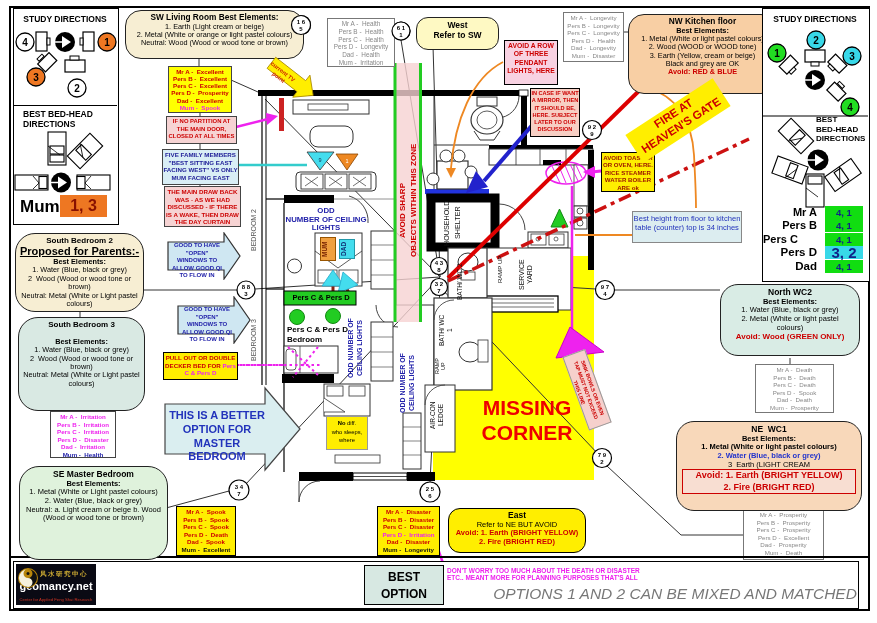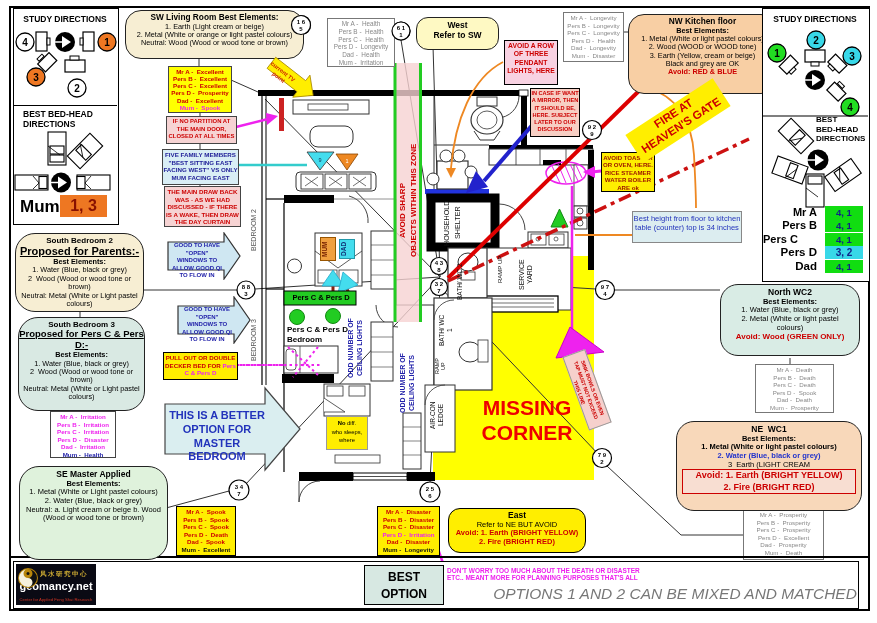--- a/index.html
+++ b/index.html
@@ -457,21 +457,21 @@
 <div style="height:13.5px;">
         <span style="float:left;width:54px;text-align:right;font-size:11px;">Pers B</span>
         <span style="float:right;width:38px;background:#11dd11;color:#112288;font-size:9.5px;text-align:center;line-height:13px;">4, 1</span>
       </div>
 <div style="height:13.5px;">
         <span style="float:left;width:54px;text-align:left;font-size:11px;">Pers C</span>
         <span style="float:right;width:38px;background:#11dd11;color:#112288;font-size:9.5px;text-align:center;line-height:13px;">4, 1</span>
       </div>
 <div style="height:13.5px;">
         <span style="float:left;width:54px;text-align:right;font-size:11.5px;">Pers D</span>
-        <span style="float:right;width:38px;background:#38d8e8;color:#112288;font-size:10px;text-align:center;line-height:13px;">3, 2</span>
+        <span style="float:right;width:38px;background:#38d8e8;color:#112288;font-size:15px;text-align:center;line-height:13px;">3, 2</span>
       </div>
 <div style="height:13.5px;">
         <span style="float:left;width:54px;text-align:right;font-size:11.5px;">Dad</span>
         <span style="float:right;width:38px;background:#11dd11;color:#112288;font-size:9.5px;text-align:center;line-height:13px;">4, 1</span>
       </div>
 </div>
 
 <div class="bx rd" style="left:15px;top:233px;width:127px;height:75px;background:#f7eed3;font-size:7.3px;z-index:2;padding-top:2px;border-radius:20px;">
 <b style="font-size:8px;">South Bedroom 2</b><br>
 <b style="font-size:11px;text-decoration:underline;">Proposed for Parents:-</b><br>
@@ -480,21 +480,21 @@
 2&nbsp; Wood (Wood or wood tone or brown)<br>
 Neutral: Metal (White or Light pastel colours)</div>
 
 <svg class="ab" style="left:166px;top:232px;z-index:2;" width="76" height="48" viewBox="0 0 76 48">
       <polygon points="2,10 58,10 58,1 74,24 58,47 58,38 2,38" fill="#cfe7f2" stroke="#333" stroke-width="1.2"></polygon>
     </svg>
 <div class="ab" style="left:170px;top:242px;width:54px;color:#2222aa;font-weight:bold;font-size:6px;text-align:center;line-height:1.25;z-index:3;">GOOD TO HAVE "OPEN" WINDOWS TO ALLOW GOOD QI TO FLOW IN</div>
 
 <div class="bx rd" style="left:18px;top:317px;width:125px;height:90px;background:#d9e9e3;font-size:7.3px;z-index:2;padding-top:2px;border-radius:20px;">
 <b style="font-size:8px;">South Bedroom 3</b><br>
-<b style="font-size:9.5px;text-decoration:underline;">Proposed for Pers C &amp; Pers D:-</b><br>
+<br>
 <b>Best Elements:</b><br>
 1. Water (Blue, black or grey)<br>
 2&nbsp; Wood (Wood or wood tone or brown)<br>
 Neutral: Metal (White or Light pastel colours)</div>
 
 <svg class="ab" style="left:176px;top:296px;z-index:2;" width="76" height="48" viewBox="0 0 76 48">
       <polygon points="2,10 58,10 58,1 74,24 58,47 58,38 2,38" fill="#cfe7f2" stroke="#333" stroke-width="1.2"></polygon>
     </svg>
 <div class="ab" style="left:180px;top:306px;width:54px;color:#2222aa;font-weight:bold;font-size:6px;text-align:center;line-height:1.25;z-index:3;">GOOD TO HAVE "OPEN" WINDOWS TO ALLOW GOOD QI TO FLOW IN</div>
 
@@ -502,21 +502,21 @@
 
 <div class="tbl" style="left:50px;top:411px;width:64px;height:44px;color:#ee22ee;font-weight:bold;font-size:6.2px;">
 Mr A -&nbsp; Irritation<br>Pers B -&nbsp; Irritation<br>Pers C -&nbsp; Irritation<br>Pers D -&nbsp; Disaster<br>Dad -&nbsp; Irritation<br><span style="color:#2222aa;">Mum -&nbsp; Health</span></div>
 
 <svg class="ab" style="left:163px;top:386px;z-index:2;" width="140" height="86" viewBox="0 0 140 86">
       <polygon points="2,18 102,18 102,2 137,43 102,84 102,68 2,68" fill="#daeef0" stroke="#444" stroke-width="1.2"></polygon>
     </svg>
 <div class="ab" style="left:167px;top:409px;width:100px;color:#2233bb;font-weight:bold;font-size:11px;text-align:center;line-height:1.25;z-index:3;">THIS IS A BETTER OPTION FOR MASTER BEDROOM</div>
 
 <div class="bx rd" style="left:19px;top:466px;width:147px;height:89px;background:#dff2dc;font-size:7.5px;z-index:2;padding-top:3px;border-radius:20px;">
-<b style="font-size:8.5px;">SE Master Applied</b><br>
+<b style="font-size:8.5px;">SE Master Bedroom</b><br>
 <b>Best Elements:</b><br>
 1. Metal (White or Light pastel colours)<br>
 2. Water (Blue, black or grey)<br>
 Neutral: a. Light cream or beige b. Wood (Wood or wood tone or brown)</div>
 
 <div class="tbl" style="left:176px;top:506px;width:58px;height:47px;background:#ffee00;color:#cc0000;font-weight:bold;font-size:6.2px;border-color:#000;">
 Mr A -&nbsp; Spook<br>Pers B -&nbsp; Spook<br>Pers C -&nbsp; Spook<br>Pers D -&nbsp; Death<br>Dad -&nbsp; Spook<br><span style="color:#111;">Mum -&nbsp; Excellent</span></div>
 
 <div class="tbl" style="left:377px;top:506px;width:61px;height:47px;background:#ffee00;color:#cc0000;font-weight:bold;font-size:6.2px;border-color:#000;">
 Mr A -&nbsp; Disaster<br>Pers B -&nbsp; Disaster<br>Pers C -&nbsp; Disaster<br><span style="color:#ee22ee;">Pers D -&nbsp; Irritation</span><br>Dad -&nbsp; Disaster<br><span style="color:#111;">Mum -&nbsp; Longevity</span></div>
@@ -584,20 +584,21 @@
 <div class="vtx" style="left:438px;top:313px;width:18px;height:34px;color:#111;font-size:6.5px;z-index:2;line-height:1.2;">BATH/ WC 1</div>
 
 <div class="vtx" style="left:497px;top:254px;width:14px;height:30px;color:#111;font-size:6px;z-index:2;line-height:1.1;">RAMP UP</div>
 
 <div class="vtx" style="left:434px;top:355px;width:13px;height:22px;color:#111;font-size:5.5px;z-index:2;line-height:1.1;">RAMP UP</div>
 
 <div class="vtx" style="left:518px;top:252px;width:22px;height:46px;color:#111;font-size:7px;z-index:2;line-height:1.2;">SERVICE YARD</div>
 
 <div class="vtx" style="left:429px;top:395px;width:20px;height:40px;color:#111;font-size:6.5px;z-index:2;line-height:1.2;">AIR-CON LEDGE</div>
 
+<div class="ab" style="left:281px;top:207px;width:90px;color:#2222aa;font-weight:bold;font-size:7.8px;text-align:center;line-height:1.1;z-index:2;">ODD<br>NUMBER OF CEILING<br>LIGHTS</div>
 
 <div class="vtx" style="left:346px;top:316px;width:24px;height:64px;color:#2222aa;font-weight:bold;font-size:7px;z-index:2;line-height:1.3;">ODD NUMBER OF CEILING LIGHTS</div>
 
 <div class="vtx" style="left:398px;top:352px;width:24px;height:62px;color:#2222aa;font-weight:bold;font-size:7px;z-index:2;line-height:1.3;">ODD NUMBER OF CEILING LIGHTS</div>
 
 <div class="vtx" style="left:398px;top:178px;width:12px;height:66px;color:#cc0000;font-weight:bold;font-size:8px;z-index:2;">AVOID SHARP</div>
 
 <div class="vtx" style="left:409px;top:142px;width:12px;height:116px;color:#cc0000;font-weight:bold;font-size:8px;z-index:2;">OBJECTS WITHIN THIS ZONE</div>
 
 <div class="vtx" style="left:320px;top:237px;width:14px;height:22px;background:#f0a040;color:#772200;font-weight:bold;font-size:6.5px;z-index:2;border:0.5px solid #995500;">MUM</div>

